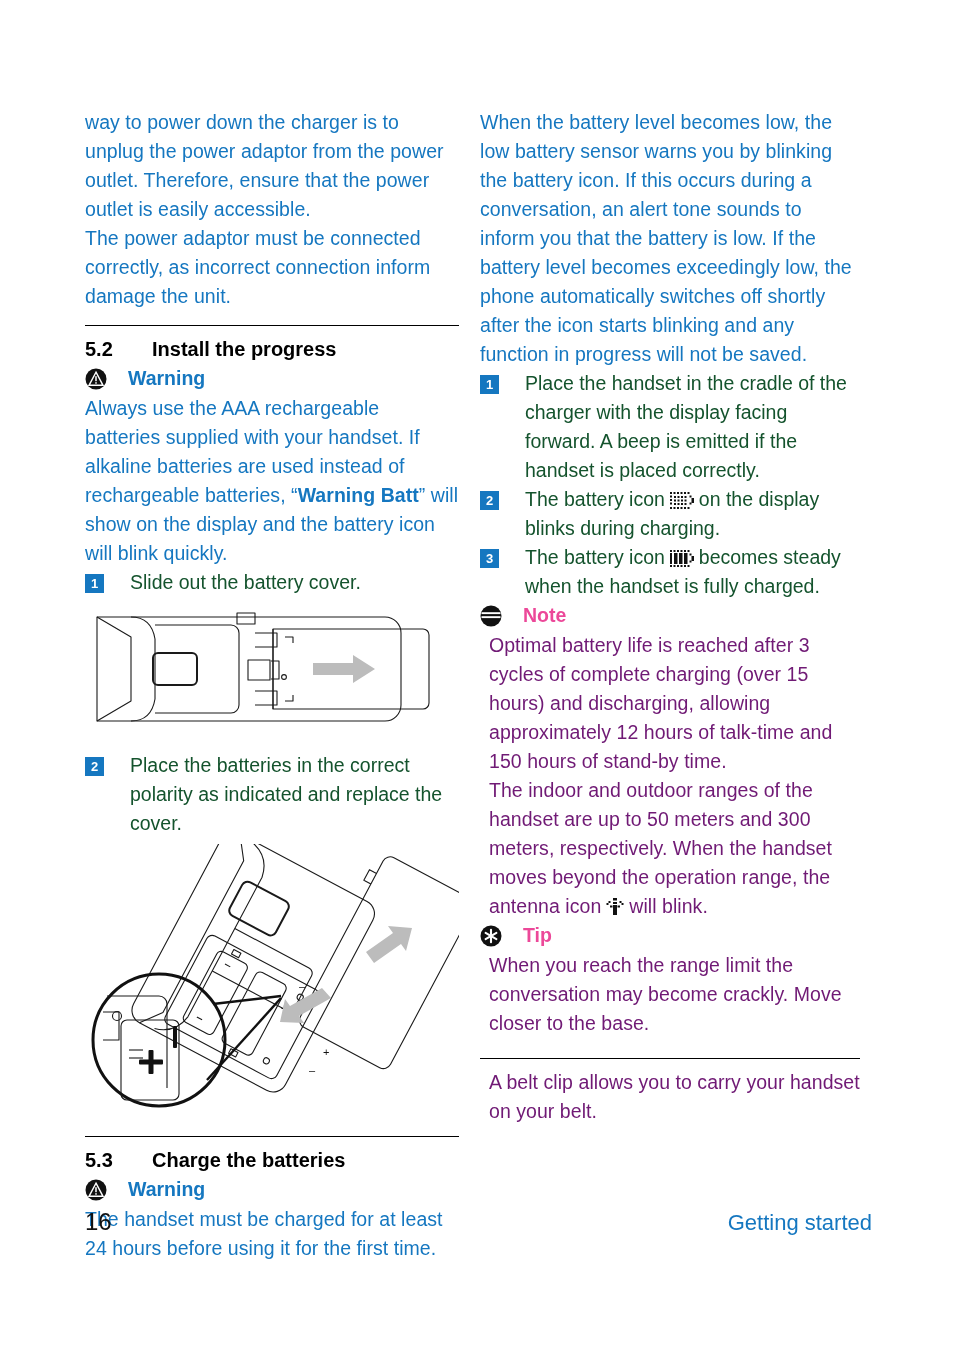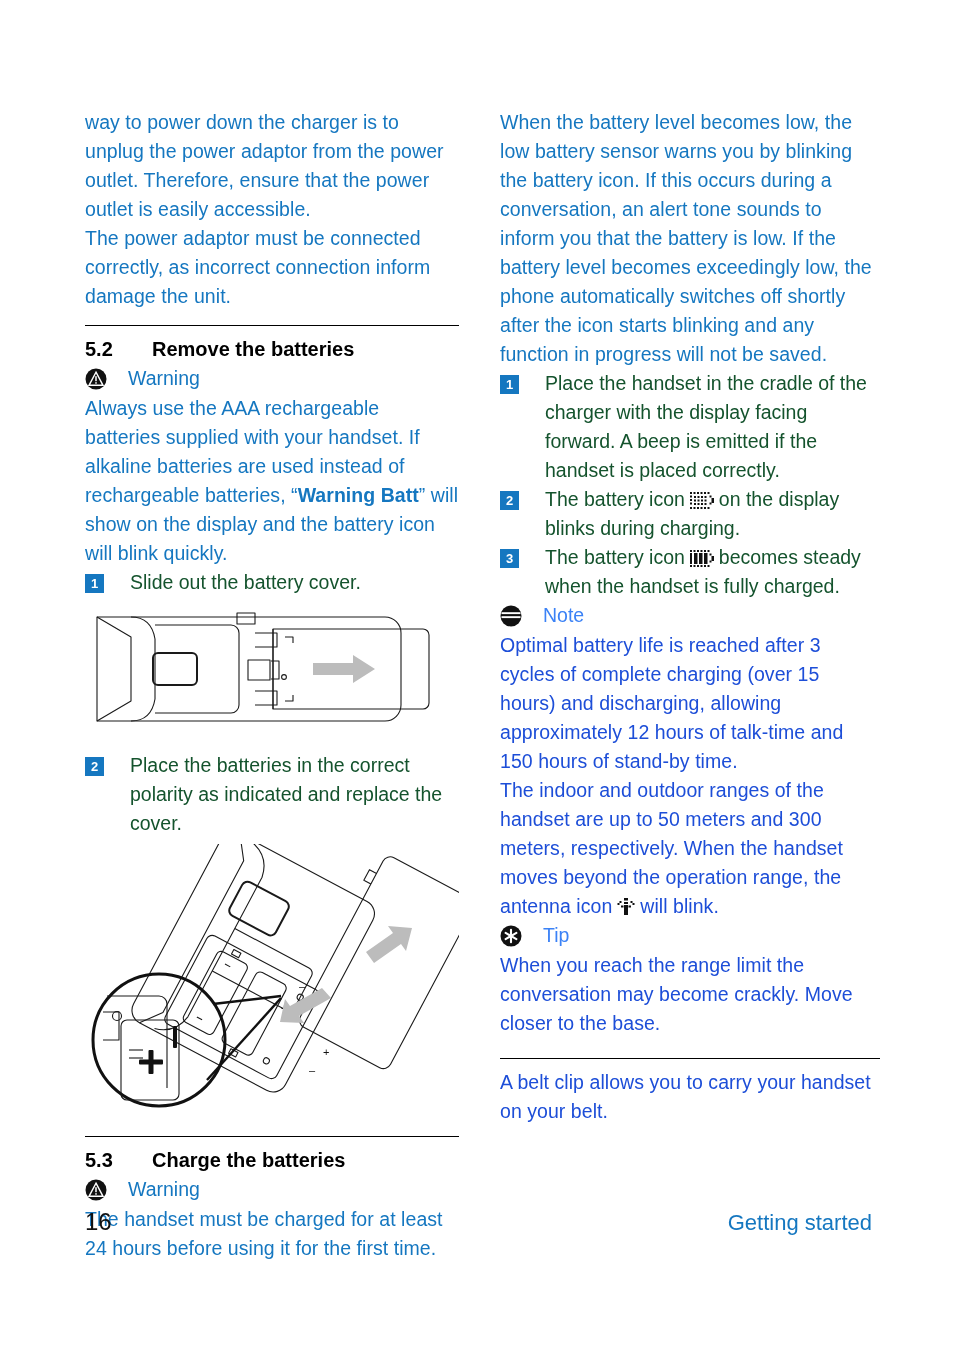--- a/index.html
+++ b/index.html
@@ -22,30 +22,30 @@
     width: 954px;
     height: 1014px;
   }
 
   .col {
     position: absolute;
     top: 108px;
     width: 374px;
   }
   .col-left  { left: 85px; }
-  .col-right { left: 500px; width: 380px; }
+  .col-right { left: 480px; width: 380px; }
 
   p, .para {
     margin: 0;
     font-size: 19.5px;
     line-height: 29px;
     letter-spacing: 0.05px;
   }
   .blue { color: #1577c0; }
-  .black { color: #1d4ed8; }
+  .black { color: #701a75; margin-left: 9px; }
 
   .rule {
     border: 0;
     border-top: 1.6px solid #000;
     margin: 14px 0 9px 0;
     width: 100%;
   }
 
   .section-head {
     display: flex;
@@ -59,27 +59,27 @@
   .section-num { width: 67px; flex: 0 0 67px; }
   .section-title { flex: 1; }
 
   .callout-head {
     display: flex;
     align-items: center;
     margin: 1px 0 2px 0;
     height: 27px;
   }
   .callout-label {
-    font-weight: normal;
+    font-weight: bold;
     font-size: 19.5px;
     line-height: 27px;
     margin-left: 21px;
   }
   .callout-label.blue { color: #1577c0; }
-  .callout-label.black { color: #3b82f6; }
+  .callout-label.black { color: #ec4899; }
 
   
   .cicon {
     width: 22px; height: 22px;
     flex: 0 0 22px;
     display: block;
   }
 
   
   .steps { margin: 0; }
@@ -142,21 +142,21 @@
 
   <div class="col col-left">
 
     <p class="para blue">way to power down the charger is to unplug the power adaptor from the power outlet. Therefore, ensure that the power outlet is easily accessible.</p>
     <p class="para blue">The power adaptor must be connected correctly, as incorrect connection inform damage the unit.</p>
 
     <hr class="rule">
 
     <div class="section-head">
       <span class="section-num">5.2</span>
-      <span class="section-title">Remove the batteries</span>
+      <span class="section-title">Install the progress</span>
     </div>
 
     <div class="callout-head">
       <svg class="cicon" viewBox="0 0 22 22">
         <circle cx="11" cy="11" r="10.5" fill="#111"></circle>
         <path d="M11 4.2 L18 17.3 L4 17.3 Z" fill="none" stroke="#fff" stroke-width="1.4"></path>
         <rect x="10.25" y="8.2" width="1.5" height="5" fill="#fff"></rect>
         <rect x="10.25" y="14.2" width="1.5" height="1.5" fill="#fff"></rect>
       </svg>
       <span class="callout-label blue">Warning</span>

